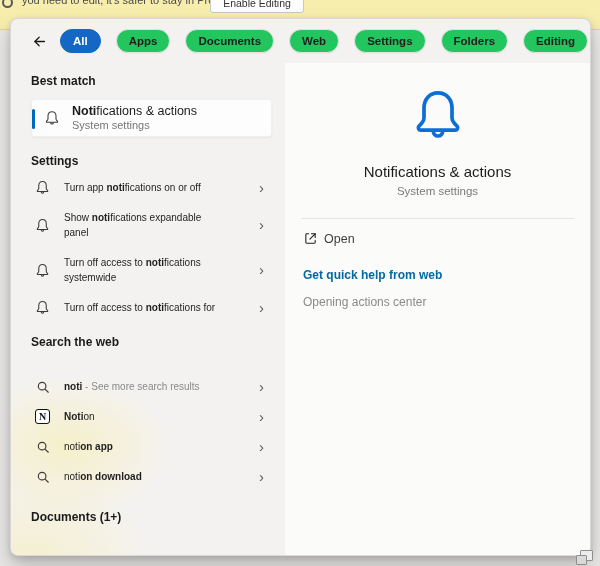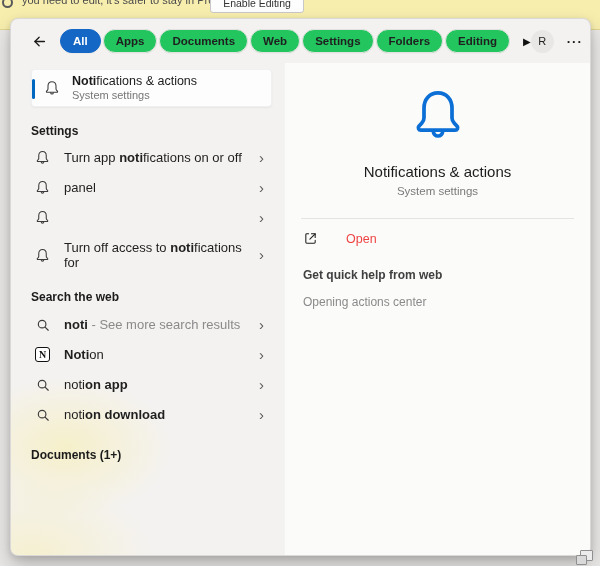--- a/index.html
+++ b/index.html
@@ -41,21 +41,21 @@
   .panel {
     position:absolute; left:10px; top:18px; width:581px; height:538px;
     background:#f4f2f0; border:1px solid rgba(0,0,0,.10); border-radius:8px;
     box-shadow:0 10px 20px rgba(0,0,0,.22), 0 2px 6px rgba(0,0,0,.12);
     overflow:hidden; z-index:10;
   }
 
   
   .topbar { height:44px; display:flex; align-items:center; padding:0 16px 0 20px; }
   .backbtn { width:22px; height:22px; display:flex; align-items:center; justify-content:center; cursor:pointer; }
-  .pills { display:flex; gap:2px; margin-left:12px; align-items:center; }
+  .pills { display:flex; gap:15px; margin-left:12px; align-items:center; }
   .pill {
     height:24px; padding:0 12px; border-radius:13px; display:flex; align-items:center;
     background:#22c55e; border:1px solid #e4e2e0; font-size:11.5px; color:#1f1f1f;
     box-shadow:0 1px 1px rgba(0,0,0,.03); white-space:nowrap; cursor:pointer;font-weight:bold;
   }
   .pill.selected { background:#1467c4; border-color:#1467c4; color:#fff; font-weight:bold; }
   .expand { margin-left:13px; font-size:10px; color:#111; cursor:pointer; }
   .tb-right { margin-left:auto; display:flex; align-items:center; gap:13px; }
   .avatar {
     width:23px; height:23px; border-radius:50%; background:#e9e7e5;
@@ -68,57 +68,57 @@
   .pbody { display:flex; height:493px; }
   .left {
     width:273px; padding:6px 12px 0 20px; position:relative;
     background:
       radial-gradient(150px 100px at 20% 78%, rgba(247,238,170,.55), transparent 70%),
       radial-gradient(170px 110px at 8% 100%, rgba(247,238,170,.45), transparent 70%);
   }
   .sec-h { font-size:12px; font-weight:bold; color:#1b1b1b; }
   .h-best { margin:5px 0 11px 0; }
   .h-settings { margin:17px 0 5px 0; }
-  .h-web { margin:13px 0 6px 0; }
+  .h-web { margin:13px 0 23px 0; }
   .h-docs { margin:19px 0 0 0; }
 
   .best-card {
     position:relative; height:38px; background:#fdfdfd; border-radius:4px;
     border:1px solid rgba(0,0,0,.05); box-shadow:0 1px 2px rgba(0,0,0,.05);
     display:flex; align-items:center; padding-left:11px; cursor:pointer;
   }
   .accent { position:absolute; left:0; top:9px; width:3px; height:20px; border-radius:2px; background:#0067c0; }
   .bt { margin-left:12px; }
   .bt1 { font-size:12.5px; color:#1b1b1b; line-height:14px; }
   .bt2 { font-size:11px; color:#767676; line-height:13px; margin-top:1px; }
   .m { font-weight:bold; }
   .gray { color:#8a8a8a; }
 
   .row { display:flex; align-items:center; padding:7px 0 7px 3px; cursor:pointer; }
   .row + .row { margin-top:1px; }
   .ric { width:17px; display:flex; justify-content:center; flex:none; }
   .ric svg { stroke:#3c3c3c; }
-  .rtxt { margin-left:13px; font-size:13px; color:#1f1f1f; line-height:15px; width:185px; }
+  .rtxt { margin-left:13px; font-size:10px; color:#1f1f1f; line-height:15px; width:185px; }
   .chev { margin-left:auto; margin-right:8px; color:#5c5c5c; font-size:15px; line-height:12px; }
 
   .notion-box {
     width:15px; height:15px; border:1.4px solid #111; border-radius:3px; background:#fff;
     display:flex; align-items:center; justify-content:center;
     font-family:"Liberation Serif","DejaVu Serif",serif; font-weight:bold; font-size:10px; color:#111;
   }
 
   
   .right { flex:1; background:#fbfbfa; border-left:1px solid rgba(0,0,0,.03); }
   .hero { text-align:center; padding-top:24px; }
   .rtitle { font-size:15px; color:#1c1c1c; margin-top:16px; }
   .rsub { font-size:11.5px; color:#7a7a7a; margin-top:5px; }
   .divider { border-top:1px solid #e6e4e2; margin:21px 16px 0 16px; }
-  .action { display:flex; align-items:center; gap:28px; padding:12px 18px; cursor:pointer; font-size:12.5px; color:#ef4444; }
+  .action { display:flex; align-items:center; gap:6px; padding:12px 18px; cursor:pointer; font-size:12.5px; color:#404040; }
   .action svg { stroke:#1f1f1f; }
-  .qh { padding:10px 18px 4px 18px; font-size:12px; font-weight:bold; color:#404040; }
+  .qh { padding:10px 18px 4px 18px; font-size:12px; font-weight:bold; color:#0369a1; }
   .qlink { padding:9px 18px; font-size:12px; color:#8a8a8a; cursor:pointer; }
 </style>
 </head>
 <body>
 
 <div class="stage">
 
   <div class="infobar">
     <span class="ib-badge"></span>
     <span class="ib-text">you need to edit, it's safer to stay in Protected Vie</span>
@@ -149,20 +149,21 @@
         <span class="avatar">R</span>
         <span class="dots">···</span>
 
       </div>
     </div>
 
     <div class="pbody">
 
       <div class="left">
 
+        <div class="sec-h h-best">Best match</div>
 
         <div class="best-card">
           <span class="accent"></span>
           <span class="ric">
             <svg width="16" height="16" viewBox="0 0 24 24" fill="none" stroke-width="1.6" stroke-linecap="round" stroke-linejoin="round">
               <path d="M12 2.5c-3.6 0-6 2.8-6 6.5v4.2c0 .8-.3 1.6-.9 2.2l-1.3 1.4c-.5.6-.1 1.7.8 1.7h14.8c.9 0 1.3-1.1.8-1.7l-1.3-1.4c-.6-.6-.9-1.4-.9-2.2V9c0-3.7-2.4-6.5-6-6.5z"></path>
               <path d="M10 19a2 2 0 0 0 4 0"></path>
             </svg>
           </span>
           <div class="bt">
@@ -187,32 +188,37 @@
         </div>
 
         <div class="row">
           <span class="ric">
             <svg width="15" height="15" viewBox="0 0 24 24" fill="none" stroke-width="1.7" stroke-linecap="round" stroke-linejoin="round">
                 <path d="M12 2.5c-3.6 0-6 2.8-6 6.5v4.2c0 .8-.3 1.6-.9 2.2l-1.3 1.4c-.5.6-.1 1.7.8 1.7h14.8c.9 0 1.3-1.1.8-1.7l-1.3-1.4c-.6-.6-.9-1.4-.9-2.2V9c0-3.7-2.4-6.5-6-6.5z"></path>
                 <path d="M10 19a2 2 0 0 0 4 0"></path>
               </svg>
           </span>
           <div class="rtxt">
+            <div><span>Show </span><span class="m">noti</span><span>fications expandable</span></div>
             <div>panel</div>
           </div>
           <span class="chev">›</span>
         </div>
 
         <div class="row">
           <span class="ric">
             <svg width="15" height="15" viewBox="0 0 24 24" fill="none" stroke-width="1.7" stroke-linecap="round" stroke-linejoin="round">
                 <path d="M12 2.5c-3.6 0-6 2.8-6 6.5v4.2c0 .8-.3 1.6-.9 2.2l-1.3 1.4c-.5.6-.1 1.7.8 1.7h14.8c.9 0 1.3-1.1.8-1.7l-1.3-1.4c-.6-.6-.9-1.4-.9-2.2V9c0-3.7-2.4-6.5-6-6.5z"></path>
                 <path d="M10 19a2 2 0 0 0 4 0"></path>
               </svg>
           </span>
+          <div class="rtxt">
+            <div><span>Turn off access to </span><span class="m">noti</span><span>fications</span></div>
+            <div>systemwide</div>
+          </div>
           <span class="chev">›</span>
         </div>
 
         <div class="row">
           <span class="ric">
             <svg width="15" height="15" viewBox="0 0 24 24" fill="none" stroke-width="1.7" stroke-linecap="round" stroke-linejoin="round">
                 <path d="M12 2.5c-3.6 0-6 2.8-6 6.5v4.2c0 .8-.3 1.6-.9 2.2l-1.3 1.4c-.5.6-.1 1.7.8 1.7h14.8c.9 0 1.3-1.1.8-1.7l-1.3-1.4c-.6-.6-.9-1.4-.9-2.2V9c0-3.7-2.4-6.5-6-6.5z"></path>
                 <path d="M10 19a2 2 0 0 0 4 0"></path>
               </svg>
           </span>

